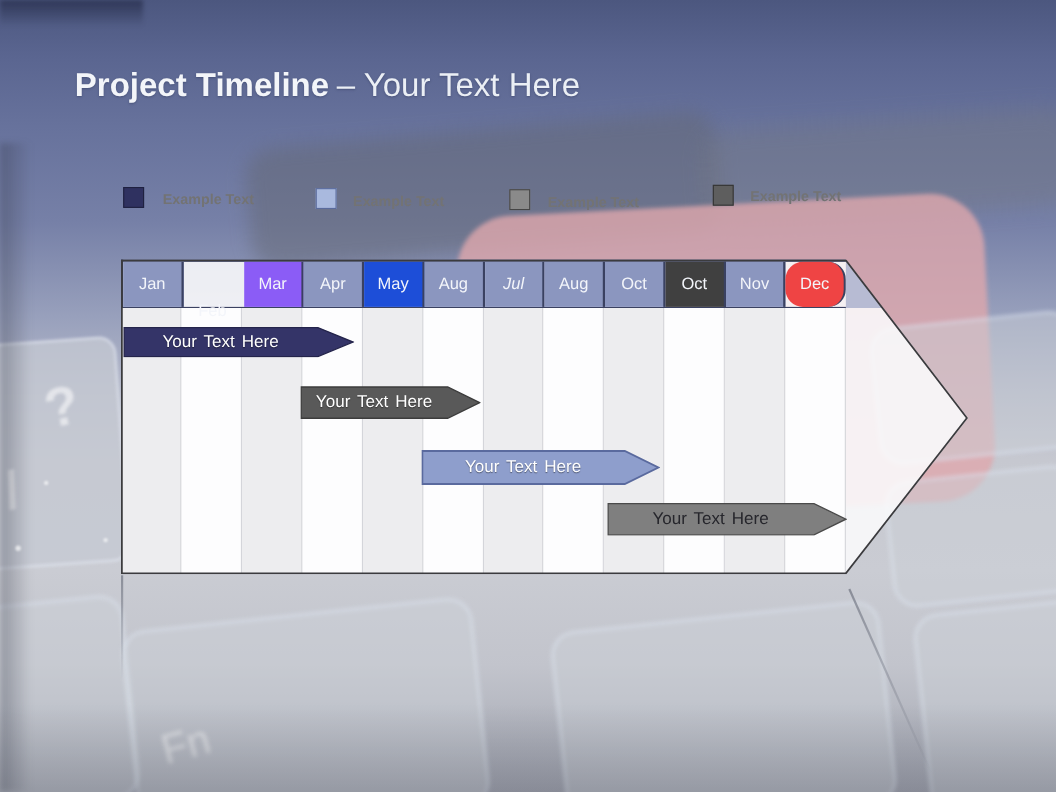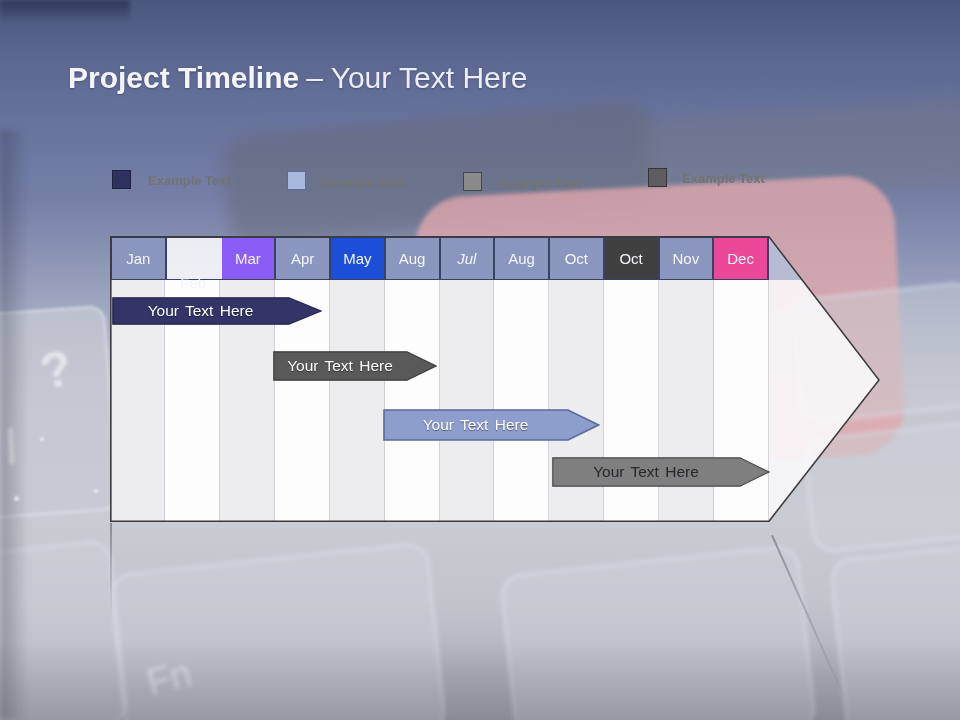--- a/index.html
+++ b/index.html
@@ -158,21 +158,21 @@
     <div class="mcell" style="background-color: rgb(139, 150, 191); border-color: rgb(58, 65, 97); margin-top: 44px;">Feb</div>
     <div class="mcell" style="background-color: #8b5cf6; border-color: rgb(58, 65, 97);">Mar</div>
     <div class="mcell" style="background-color: rgb(139, 150, 191); border-color: rgb(58, 65, 97);">Apr</div>
     <div class="mcell" style="background-color: #1d4ed8; border-color: rgb(58, 65, 97);">May</div>
     <div class="mcell" style="background-color: rgb(139, 150, 191); border-color: rgb(58, 65, 97);">Aug</div>
     <div class="mcell" style="background-color: rgb(139, 150, 191); border-color: rgb(58, 65, 97); font-style: italic;">Jul</div>
     <div class="mcell" style="background-color: rgb(139, 150, 191); border-color: rgb(58, 65, 97);">Aug</div>
     <div class="mcell" style="background-color: rgb(139, 150, 191); border-color: rgb(58, 65, 97);">Oct</div>
     <div class="mcell" style="background-color: #404040; border-color: rgb(58, 65, 97);">Oct</div>
     <div class="mcell" style="background-color: rgb(139, 150, 191); border-color: rgb(58, 65, 97);">Nov</div>
-    <div class="mcell" style="background-color: #ec4899; border-color: rgb(58, 65, 97);">Dec</div>
+    <div class="mcell" style="background-color: #ef4444; border-color: rgb(58, 65, 97); border-radius: 16px;">Dec</div>
   </div>
 
   <div class="bar" style="left:2px; top:61px; width:210px; height:28px;">
     <svg width="210" height="28" viewBox="0 0 210 28">
       <polygon points="0.8,0.8 177,0.8 209,14 177,27.2 0.8,27.2" stroke-width="1.2" style="fill: rgb(52, 52, 104); stroke: rgb(36, 36, 75);"></polygon>
     </svg>
     <span class="bar-label shadowed" style="padding-right: 33px; color: rgb(255, 255, 255);">Your Text Here</span>
   </div>
 
   <div class="bar" style="left:163px; top:115px; width:164px; height:30px;">

